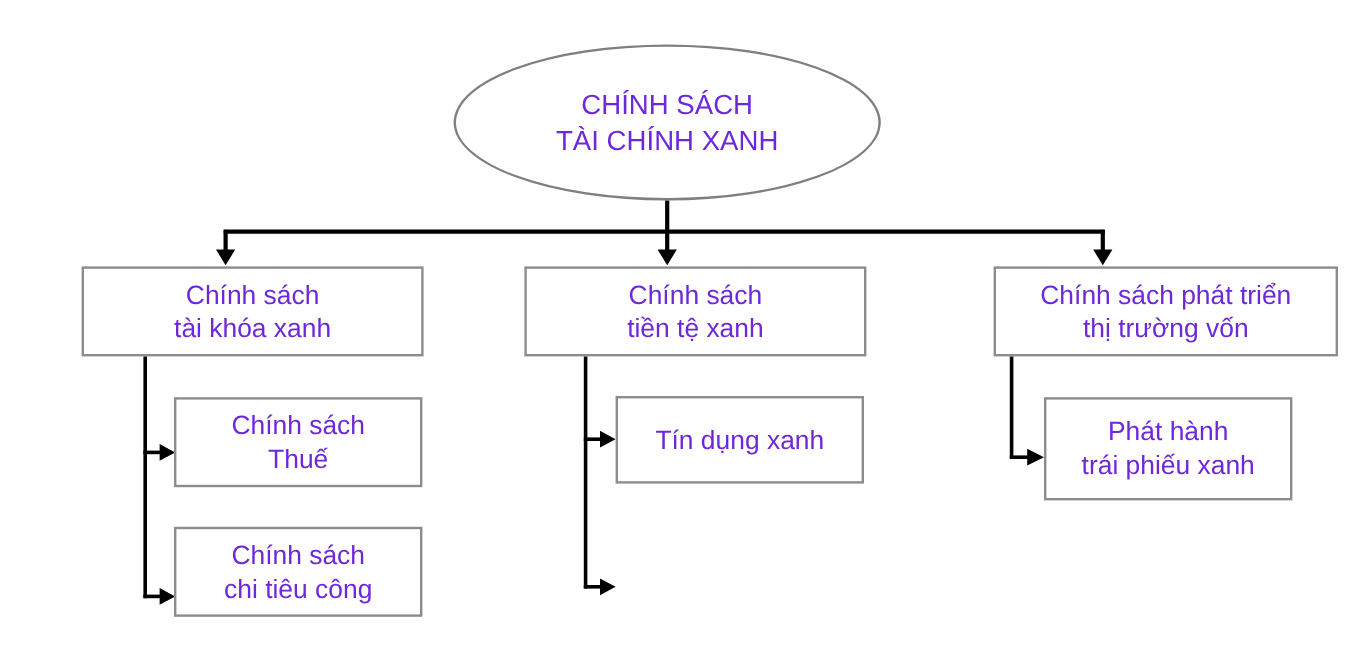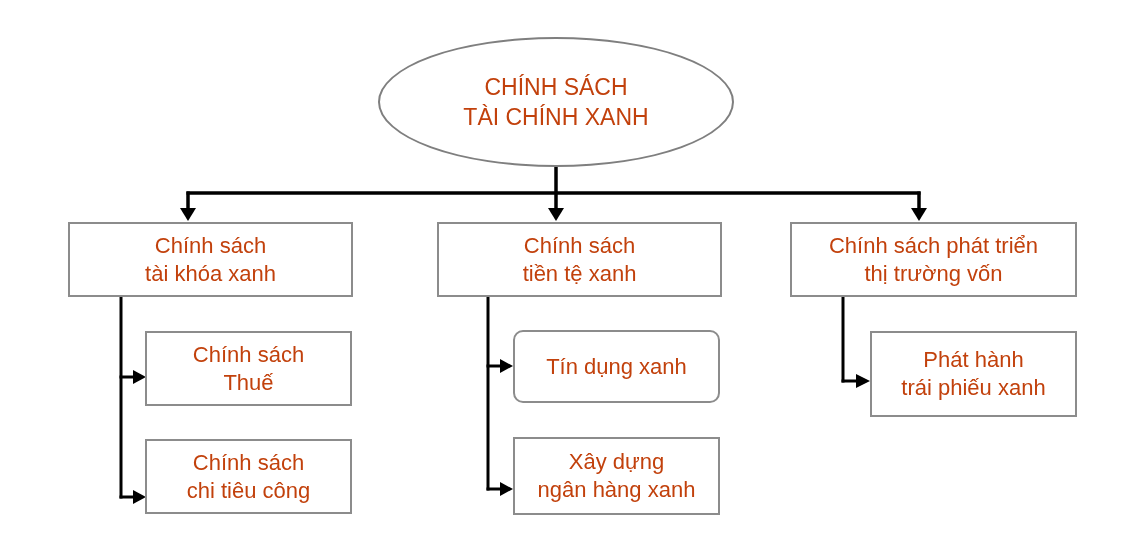--- a/index.html
+++ b/index.html
@@ -29,45 +29,45 @@
     align-items: center;
     justify-content: center;
     text-align: center;
     background: #ffffff;
     z-index: 2;
   }
   .node .node-label {
     white-space: pre-line;
     font-size: 22px;
     line-height: 28px;
-    color: #c2410c;
+    color: #6d28d9;
   }
   .root-ellipse {
     left: 378px;
     top: 37px;
     width: 356px;
     height: 130px;
     border: 2px solid #7f7f7f;
     border-radius: 50%;
   }
   .root-ellipse .node-label {
     font-size: 23px;
     line-height: 30px;
   }
   .box {
     border: 2px solid #8c8c8c;
   }
   
   .b1 { left: 68px;  top: 222px; width: 285px; height: 75px; }
   .b2 { left: 437px; top: 222px; width: 285px; height: 75px; }
-  .b3 { left: 790px; top: 222px; width: 287px; height: 75px; }
+  .b3 { left: 828px; top: 222px; width: 287px; height: 75px; }
   
   .s1a { left: 145px; top: 331px; width: 207px; height: 75px; }
   .s1b { left: 145px; top: 439px; width: 207px; height: 75px; }
-  .s2a { left: 513px; top: 330px; width: 207px; height: 73px; border-radius: 10px; }
+  .s2a { left: 513px; top: 330px; width: 207px; height: 73px; }
   .s2b { left: 513px; top: 437px; width: 207px; height: 78px; }
   .s3a { left: 870px; top: 331px; width: 207px; height: 86px; }
 </style>
 </head>
 <body>
 
 <div class="canvas">
 
   <svg class="connectors" width="1132" height="555" viewBox="0 0 1132 555" xmlns="http://www.w3.org/2000/svg">
 
@@ -134,22 +134,18 @@
     <span class="node-label">Chính sách
 Thuế</span>
   </div>
   <div class="node box s1b">
     <span class="node-label">Chính sách
 chi tiêu công</span>
   </div>
   <div class="node box s2a">
     <span class="node-label">Tín dụng xanh</span>
   </div>
-  <div class="node box s2b">
-    <span class="node-label">Xây dựng
-ngân hàng xanh</span>
-  </div>
   <div class="node box s3a">
     <span class="node-label">Phát hành
 trái phiếu xanh</span>
   </div>
 
 </div>
 
 </body></html>

